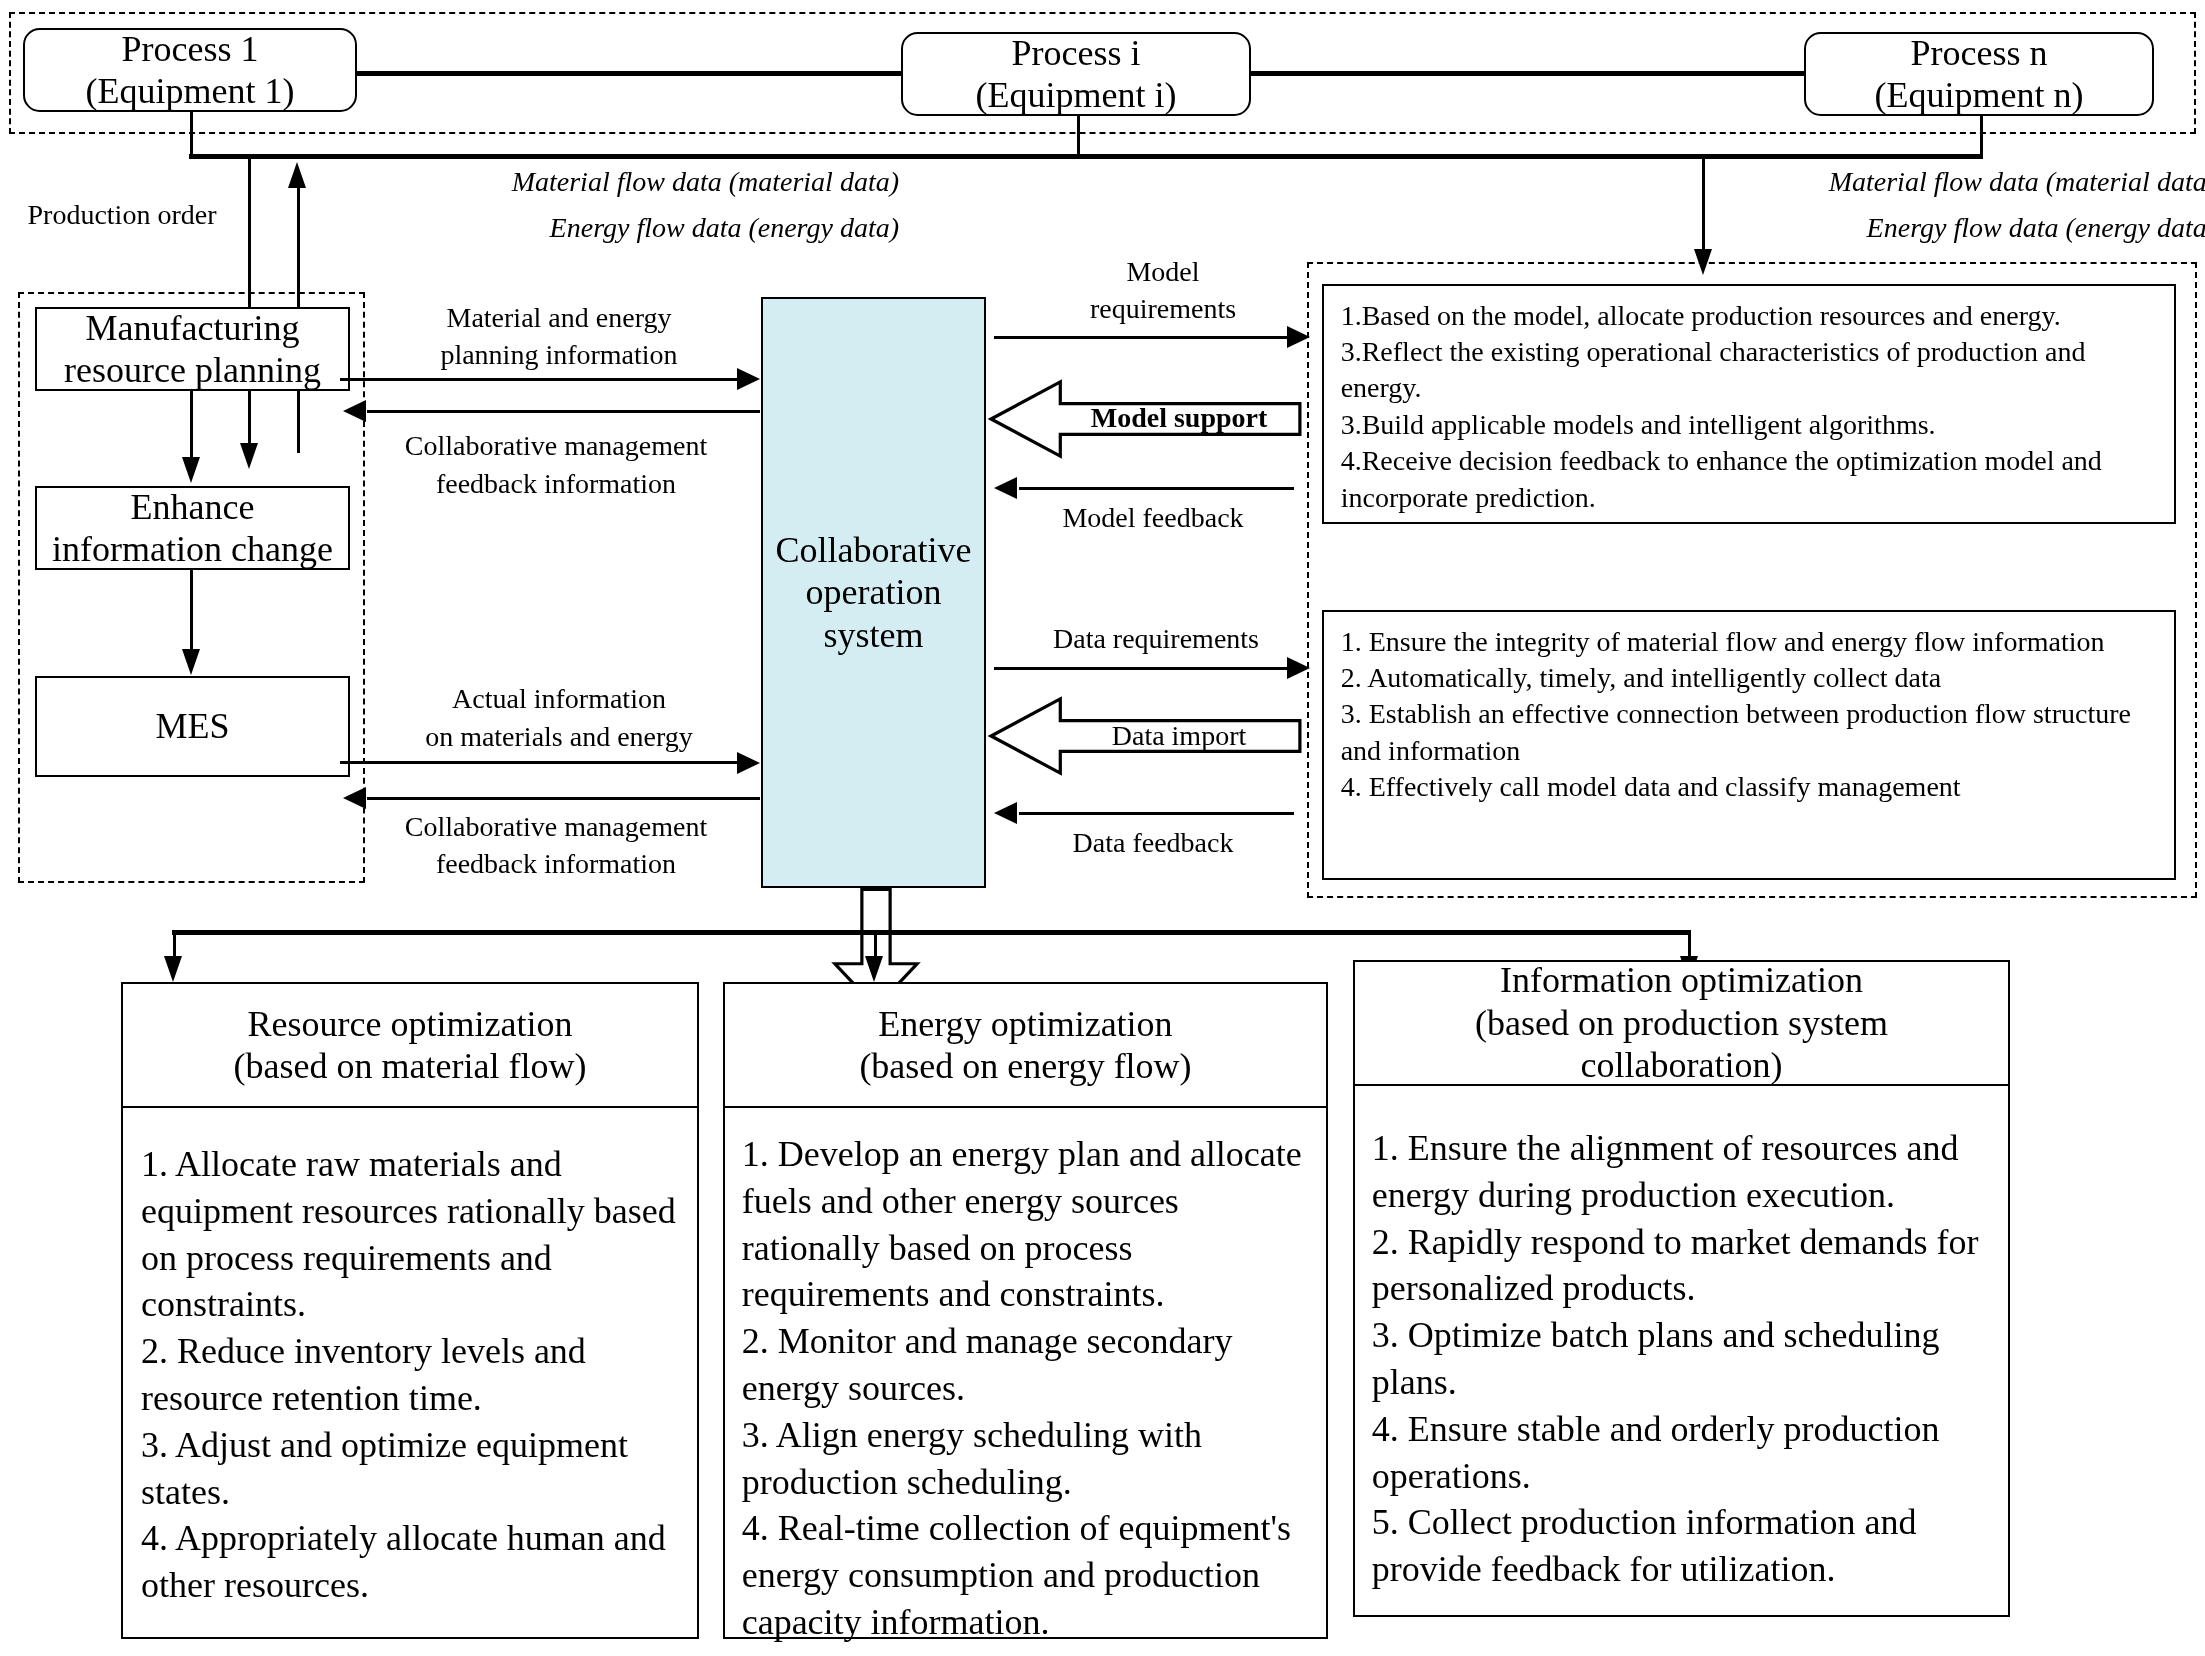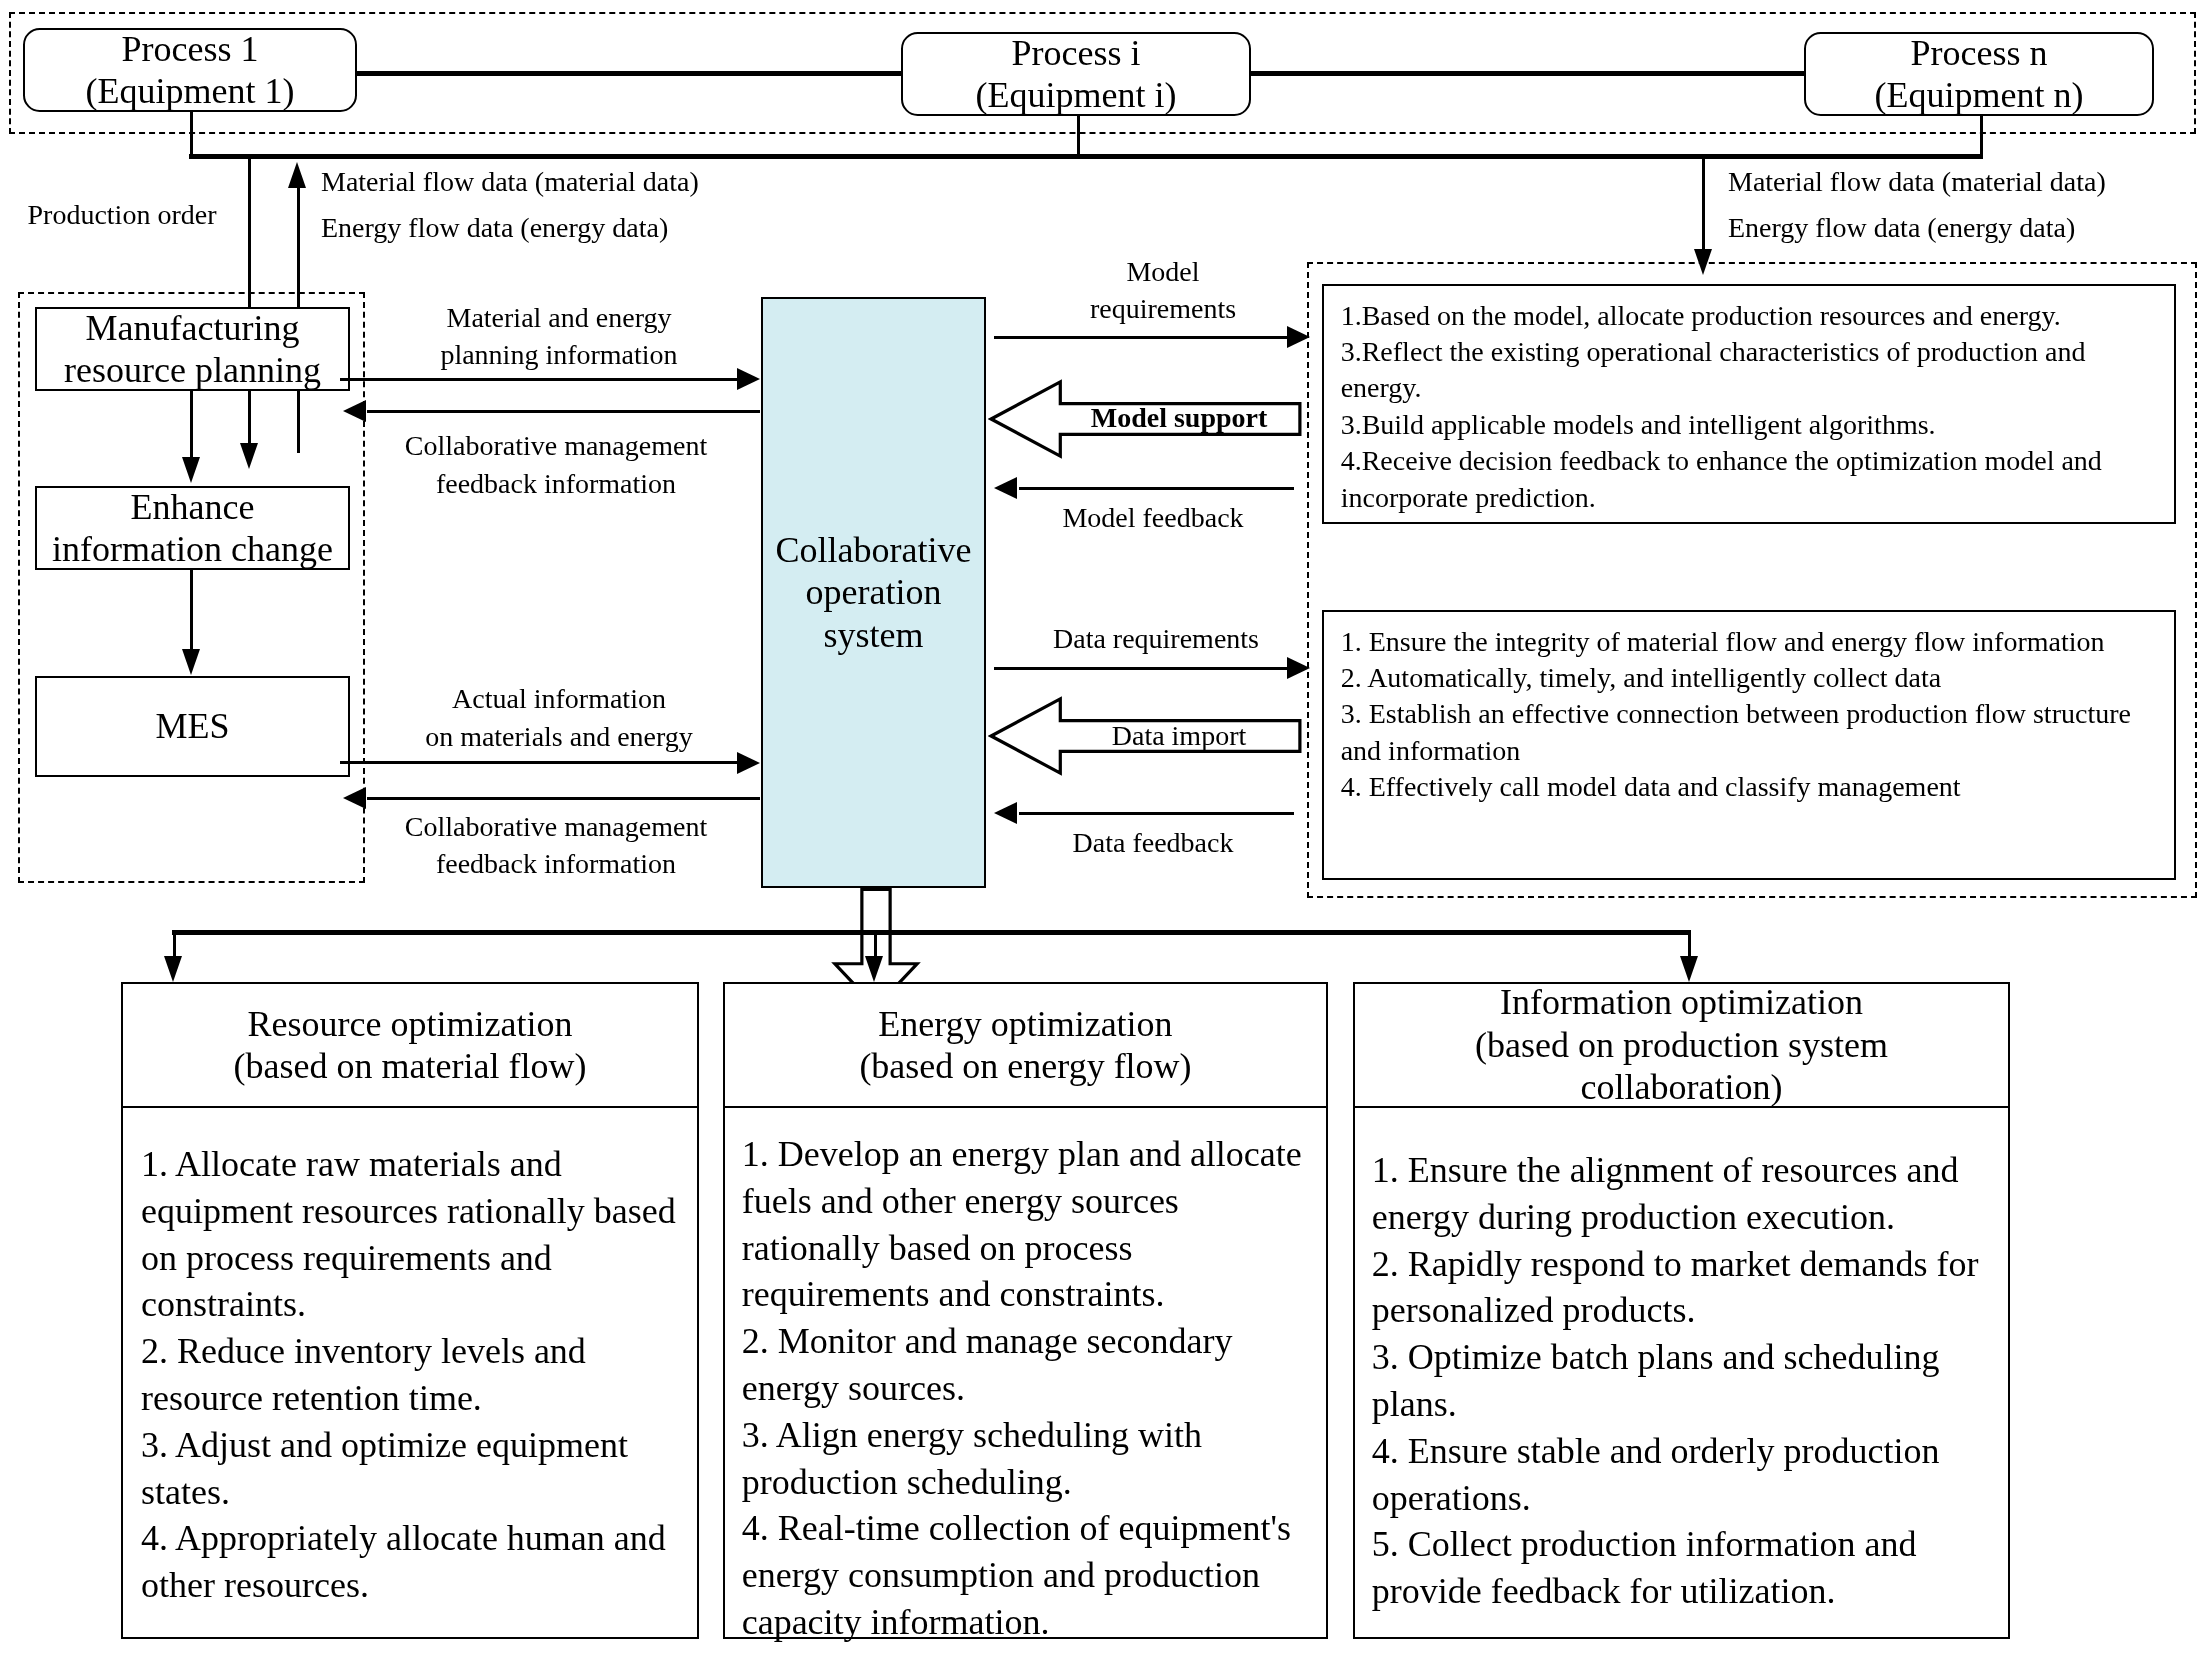--- a/index.html
+++ b/index.html
@@ -13,21 +13,21 @@
   }
   .abs{position:absolute;box-sizing:border-box;}
   
   .dashed-box{border:2.6px dashed #000;}
   .solid-box{border:2.6px solid #000;background:#fff;}
   .rounded-box{border:2.6px solid #000;border-radius:16.7px;background:#fff;}
   .fill-box{border:2.6px solid #000;background:#d4edf2;}
   
   .ctr{display:flex;align-items:center;justify-content:center;text-align:center;line-height:1.18;}
   .lbl{white-space:pre;line-height:1.16;text-align:center;}
-  .lbl-l{white-space:pre;line-height:1.16;text-align:left;}
+  .lbl-l{white-space:pre;line-height:1.16;text-align:right;font-style:italic;}
   .para{line-height:1.30;text-align:left;}
   .t44{font-size:28px;}
   .t46{font-size:36px;}
   .bold{font-weight:bold;}
   
   .hl{background:#000;height:3.2px;}
   .vl{background:#000;width:3.2px;}
   .hl-thick{background:#000;height:5.1px;}
   .vl-thin{background:#000;width:2.6px;}
   
@@ -233,21 +233,21 @@
       </div>
     </div>
     <div style="padding:23px 16.7px 0 16.7px;">
       <div class="para t46">1. Develop an energy plan and allocate fuels and other energy sources rationally based on process requirements and constraints.</div>
       <div class="para t46">2. Monitor and manage secondary energy sources.</div>
       <div class="para t46">3. Align energy scheduling with production scheduling.</div>
       <div class="para t46">4. Real-time collection of equipment's energy consumption and production capacity information.</div>
     </div>
   </div>
 
-  <div class="abs solid-box" style="left:1353px;top:982px;width:657px;height:657px;">
+  <div class="abs solid-box" style="left:1353px;top:960px;width:657px;height:657px;">
     <div class="ctr" style="height:122px;border-bottom:2.6px solid #000;">
       <div>
         <div class="t46">Information optimization</div>
         <div class="t46">(based on production system</div>
         <div class="t46">collaboration)</div>
       </div>
     </div>
     <div style="padding:39px 16.7px 0 16.7px;">
       <div class="para t46">1. Ensure the alignment of resources and energy during production execution.</div>
       <div class="para t46">2. Rapidly respond to market demands for personalized products.</div>

